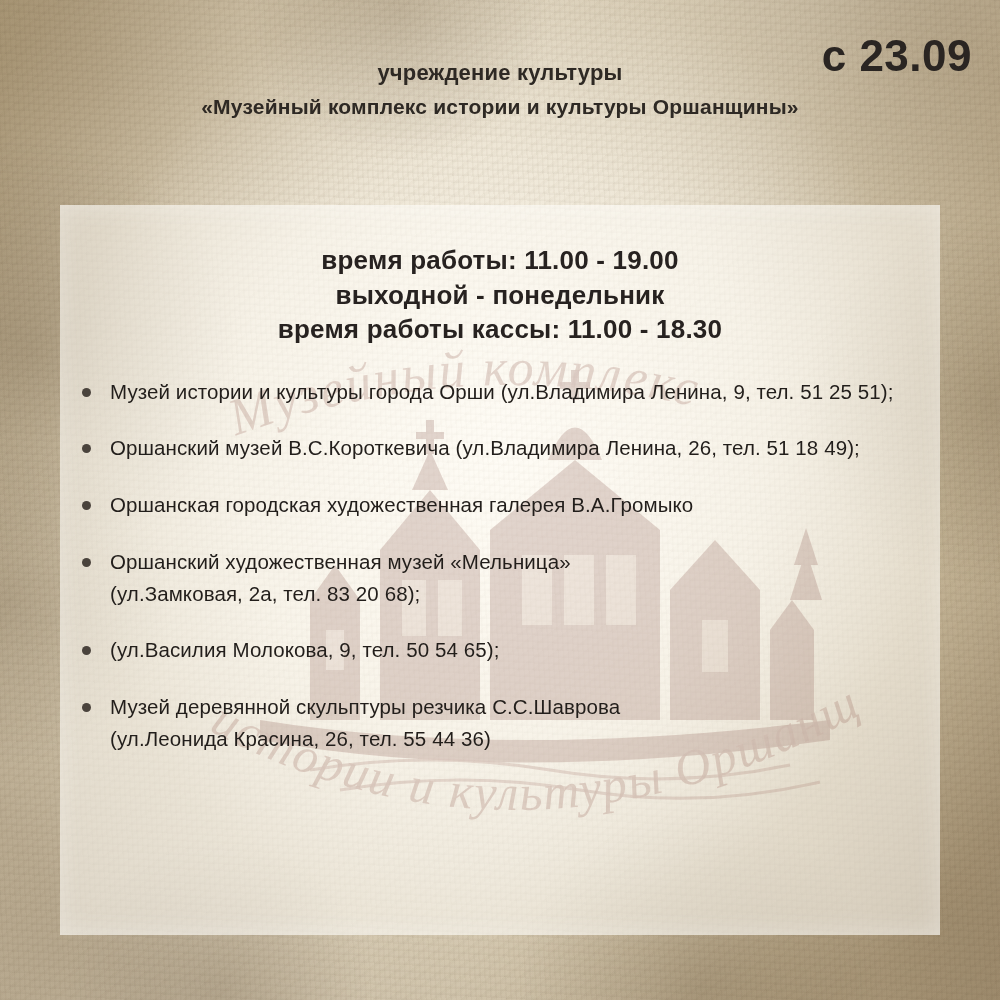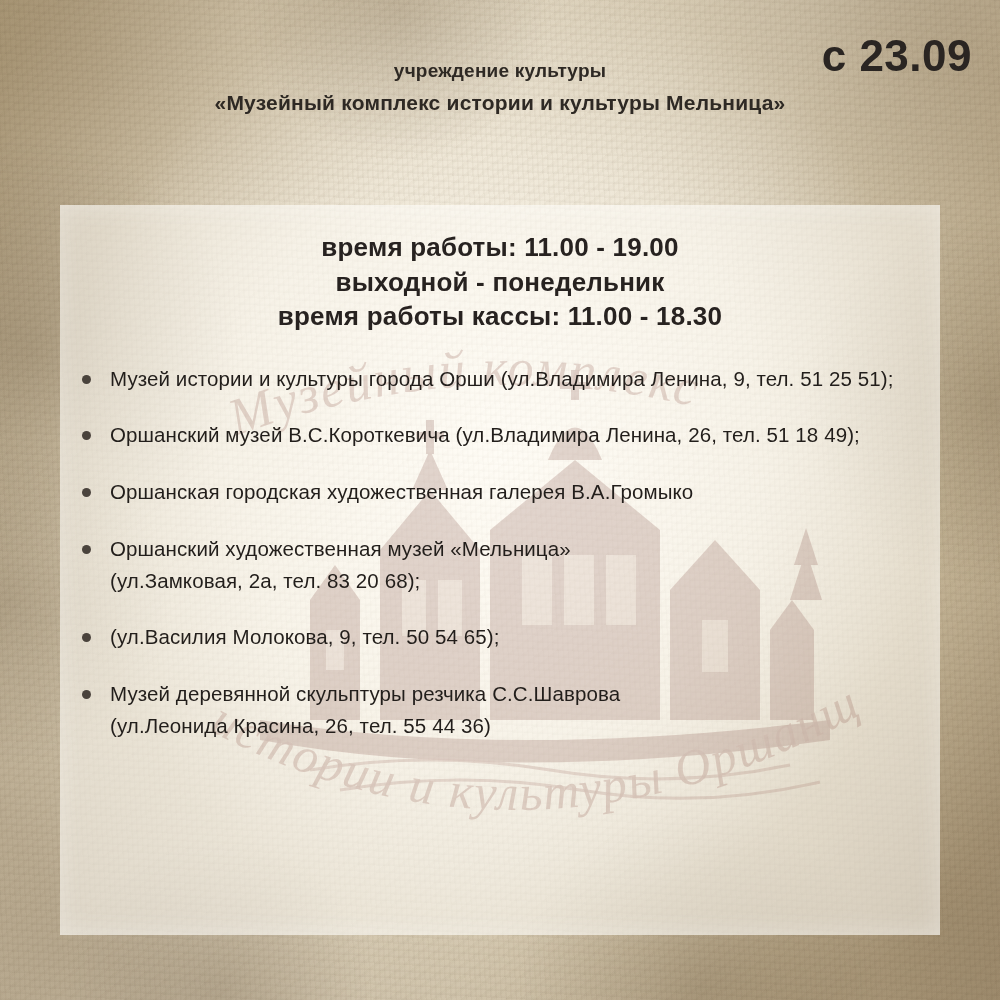--- a/index.html
+++ b/index.html
@@ -69,21 +69,21 @@
     top: 34px;
     right: 28px;
     font-size: 44px;
     font-weight: bold;
     color: #2a2522;
     letter-spacing: 0.5px;
     line-height: 1;
   }
   .org-line1 {
     text-align: center;
-    font-size: 19px;
+    font-size: 22px;
     font-weight: bold;
     color: #2e2924;
     padding-top: 60px;
     letter-spacing: 0.2px;
   }
   .org-line2 {
     text-align: center;
     font-size: 21px;
     font-weight: bold;
     color: #2e2924;
@@ -119,21 +119,21 @@
     width: 760px;
     height: 560px;
     z-index: 4;
     opacity: 0.30;
     pointer-events: none;
   }
 
   .card-inner {
     position: absolute;
     left: 60px;
-    top: 205px;
+    top: 218px;
     width: 880px;
     height: 730px;
     z-index: 6;
   }
 
   .hours {
     text-align: center;
     padding-top: 25px;
     color: #272220;
   }
@@ -231,21 +231,21 @@
       <g stroke="#9c6a62" stroke-width="3" fill="none" opacity="0.7">
         <path d="M180 470 Q300 450 420 470 T660 465"></path>
         <path d="M210 490 Q330 470 450 490 T690 482"></path>
       </g>
     </svg>
   </div>
 
   <div class="header">
     <div class="date-badge">с 23.09</div>
     <div class="org-line1">учреждение культуры</div>
-    <div class="org-line2">«Музейный комплекс истории и культуры Мельница»</div>
+    <div class="org-line2">«Музейный комплекс истории и культуры Оршанщины»</div>
   </div>
 
   <div class="card-inner">
 
     <div class="hours">
       <div>время работы: 11.00 - 19.00</div>
       <div>выходной - понедельник</div>
       <div>время работы кассы: 11.00 - 18.30</div>
     </div>
 

